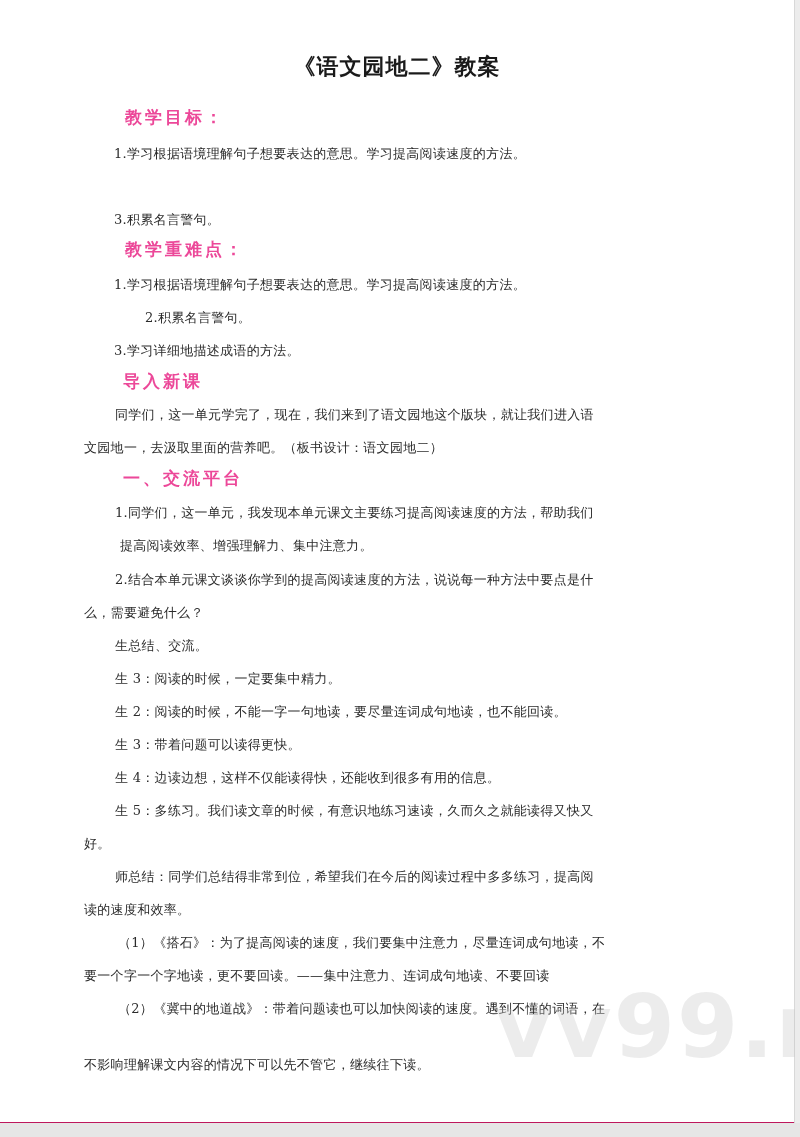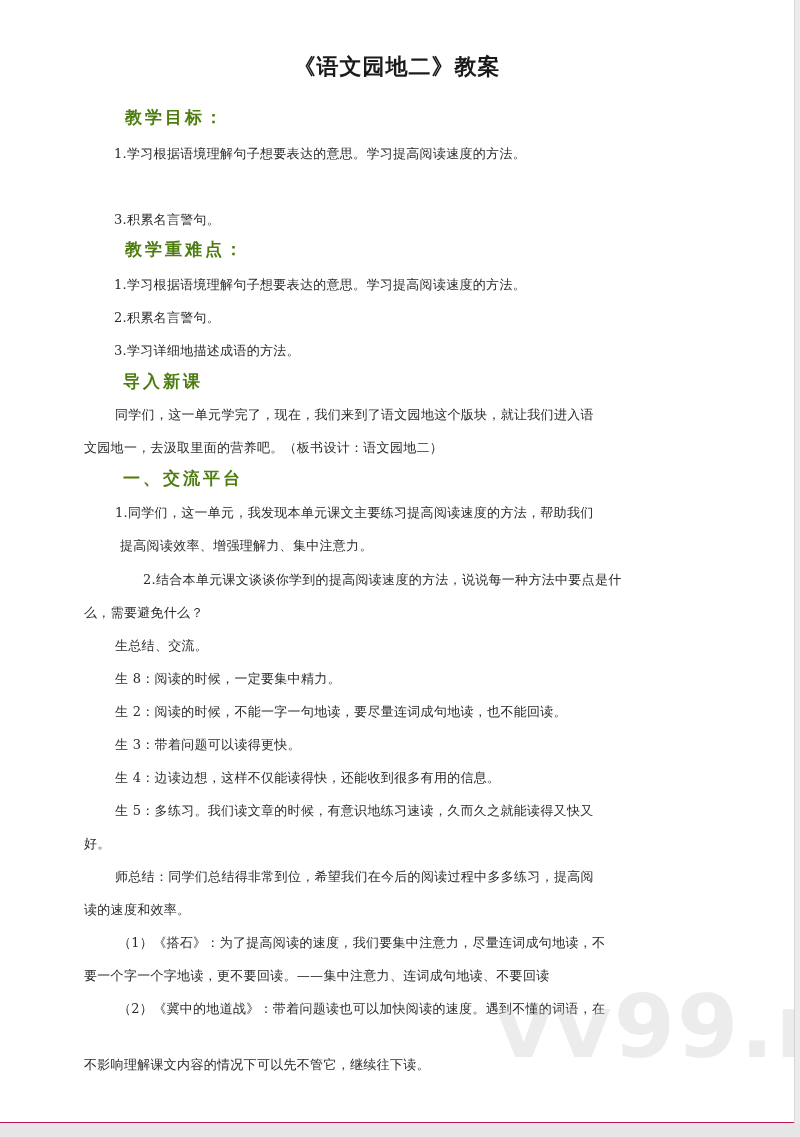--- a/index.html
+++ b/index.html
@@ -50,21 +50,21 @@
       font-weight: bold;
       color: #1a1a1a;
       letter-spacing: 1px;
       font-family: "DejaVu Sans", "Liberation Sans", sans-serif;
     }
     .heading {
       position: absolute;
       left: 125px;
       font-size: 17px;
       font-weight: bold;
-      color: #4d7c0f;
+      color: #ec4899;
       letter-spacing: 3px;
       font-family: "DejaVu Serif", "Liberation Serif", serif;
     }
     .line {
       position: absolute;
       font-size: 13px;
       color: #2b2b2b;
       white-space: nowrap;
       letter-spacing: 0.3px;
     }
@@ -89,34 +89,34 @@
 <div class="page">
 
   <div class="title">《语文园地二》教案</div>
 
   <div class="heading" style="top:106px;">教学目标：</div>
   <div class="line l-item" style="top:145px;">1.学习根据语境理解句子想要表达的意思。学习提高阅读速度的方法。</div>
   <div class="line l-item" style="top:211px;">3.积累名言警句。</div>
 
   <div class="heading" style="top:238px;">教学重难点：</div>
   <div class="line l-item" style="top:276px;">1.学习根据语境理解句子想要表达的意思。学习提高阅读速度的方法。</div>
-  <div class="line l-item" style="top:309px;">2.积累名言警句。</div>
+  <div class="line l-item" style="top:309px;margin-left:31px;">2.积累名言警句。</div>
   <div class="line l-item" style="top:342px;">3.学习详细地描述成语的方法。</div>
 
   <div class="heading" style="top:370px; left:123px;">导入新课</div>
   <div class="line l-indent" style="top:406px;">同学们，这一单元学完了，现在，我们来到了语文园地这个版块，就让我们进入语</div>
   <div class="line l-cont" style="top:439px;">文园地一，去汲取里面的营养吧。（板书设计：语文园地二）</div>
 
   <div class="heading" style="top:467px; left:123px;">一、交流平台</div>
   <div class="line l-indent" style="top:504px;">1.同学们，这一单元，我发现本单元课文主要练习提高阅读速度的方法，帮助我们</div>
   <div class="line l-cont" style="top:537px;margin-left:36px;">提高阅读效率、增强理解力、集中注意力。</div>
-  <div class="line l-indent" style="top:571px;margin-left:28px;">2.结合本单元课文谈谈你学到的提高阅读速度的方法，说说每一种方法中要点是什</div>
+  <div class="line l-indent" style="top:571px;">2.结合本单元课文谈谈你学到的提高阅读速度的方法，说说每一种方法中要点是什</div>
   <div class="line l-cont" style="top:604px;">么，需要避免什么？</div>
   <div class="line l-indent" style="top:637px;">生总结、交流。</div>
-  <div class="line l-indent" style="top:670px;">生 8：阅读的时候，一定要集中精力。</div>
+  <div class="line l-indent" style="top:670px;">生 3：阅读的时候，一定要集中精力。</div>
   <div class="line l-indent" style="top:703px;">生 2：阅读的时候，不能一字一句地读，要尽量连词成句地读，也不能回读。</div>
   <div class="line l-indent" style="top:736px;">生 3：带着问题可以读得更快。</div>
   <div class="line l-indent" style="top:769px;">生 4：边读边想，这样不仅能读得快，还能收到很多有用的信息。</div>
   <div class="line l-indent" style="top:802px;">生 5：多练习。我们读文章的时候，有意识地练习速读，久而久之就能读得又快又</div>
   <div class="line l-cont" style="top:835px;">好。</div>
   <div class="line l-indent" style="top:868px;">师总结：同学们总结得非常到位，希望我们在今后的阅读过程中多多练习，提高阅</div>
   <div class="line l-cont" style="top:901px;">读的速度和效率。</div>
   <div class="line" style="top:934px; left:118px;">（1）《搭石》：为了提高阅读的速度，我们要集中注意力，尽量连词成句地读，不</div>
   <div class="line l-cont" style="top:967px;">要一个字一个字地读，更不要回读。——集中注意力、连词成句地读、不要回读</div>
   <div class="line" style="top:1000px; left:118px;">（2）《冀中的地道战》：带着问题读也可以加快阅读的速度。遇到不懂的词语，在</div>

